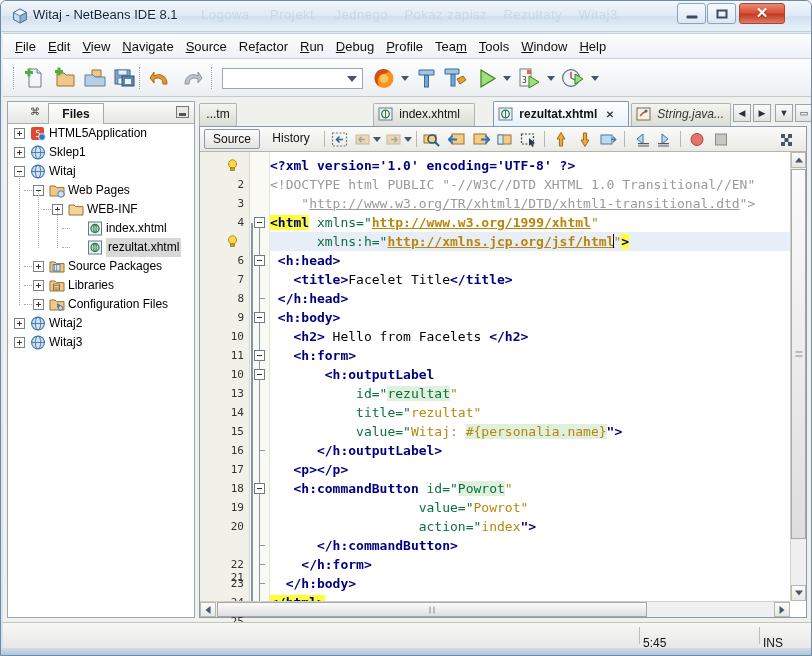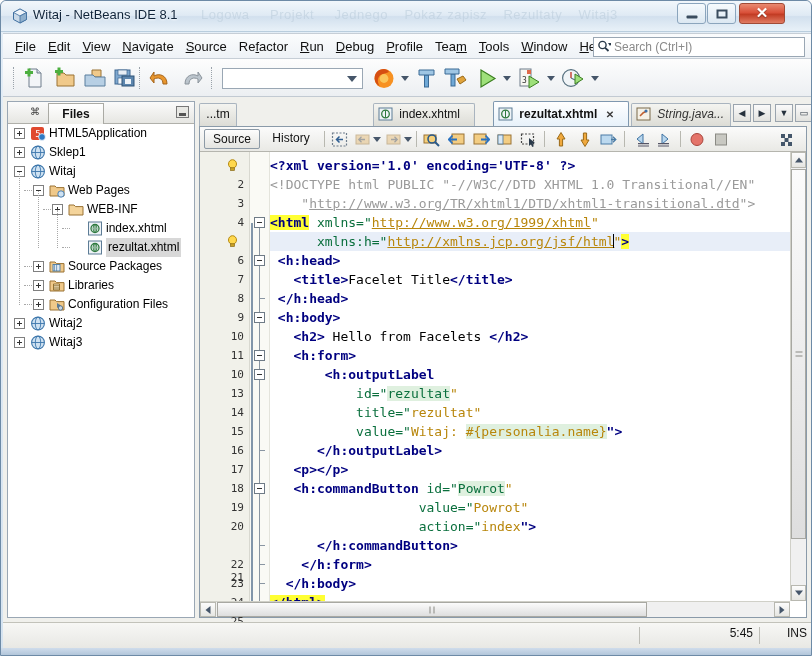--- a/index.html
+++ b/index.html
@@ -250,21 +250,21 @@
   .cline {
     position:absolute; left:0; height:19px; line-height:19px; white-space:pre;
     font-family:"DejaVu Sans Mono", monospace; font-size:13px;
   }
   .caret-line { position:absolute; left:0; right:0; height:19px; background:#e8eef8; }
   .k    { color:#000080; font-weight:bold; }
   .at   { color:#0a6f3d; }
   .str  { color:#b8860b; }
   .cmt  { color:#9a9a9a; }
   .url  { color:#9a9a9a; text-decoration:underline; }
-  .url2 { color:#b8860b; text-decoration:underline; }
+  .url2 { color:#b8860b; text-decoration:underline;font-weight:bold; }
   .hl   { background:#ffff33; }
   .occ  { background:#dff0df; }
   .pi   { color:#000080; font-weight:bold; }
   .caret{
     display:inline-block; width:1px; height:14px; background:#000;
     vertical-align:-2px; margin:0 -1px;
   }
 
   
   .sb-v {
@@ -279,22 +279,22 @@
   .sb-thumb { position:absolute; background:linear-gradient(to bottom,#fbfbfb,#dedede); border:1px solid #a8a8a2; }
   .ar { position:absolute; left:50%; top:50%; transform:translate(-50%,-50%); }
 
   
   #statusbar {
     position:absolute; left:2px; top:621px; width:808px; height:26px;
     background:linear-gradient(to bottom,#f7f7f5,#e8e8e4);
     border-top:1px solid #c2c2ba;
   }
   .sb-cell {
-    position:absolute; top:2px; height:18px; font-size:12px; color:#111;
-    line-height:17px; text-align:right;
+    position:absolute; top:12px; height:18px; font-size:12px; color:#111;
+    line-height:17px; text-align:left;
   }
   .sb-div { position:absolute; top:4px; width:1px; height:17px; background:#bdbdb6; }
   #bottom-edge {
     position:absolute; left:0; top:647px; width:812px; height:9px;
     background:linear-gradient(to bottom,#cfdceb,#aac0d6);
   }
 </style>
 </head>
 <body>
 
@@ -329,30 +329,20 @@
     <div class="menu-item"><u>S</u>ource</div>
     <div class="menu-item">Re<u>f</u>actor</div>
     <div class="menu-item"><u>R</u>un</div>
     <div class="menu-item"><u>D</u>ebug</div>
     <div class="menu-item"><u>P</u>rofile</div>
     <div class="menu-item">Tea<u>m</u></div>
     <div class="menu-item"><u>T</u>ools</div>
     <div class="menu-item"><u>W</u>indow</div>
     <div class="menu-item"><u>H</u>elp</div>
 
-    <div id="searchbox">
-      <div id="search-icon">
-        <svg width="14" height="13" viewBox="0 0 14 13">
-          <circle cx="5.5" cy="5" r="3.6" fill="none" stroke="#2a3a4a" stroke-width="1.4"></circle>
-          <line x1="8.2" y1="7.8" x2="11.5" y2="11" stroke="#2a3a4a" stroke-width="1.8"></line>
-          <path d="M11 3 l4 0 l-2 3 z" fill="#2a3a4a"></path>
-        </svg>
-      </div>
-      <div id="search-ph">Search (Ctrl+I)</div>
-    </div>
   </div>
 
   <div id="toolbar">
     <div class="tb-sep" style="left:10px"></div>
 
     <div class="tb-ico" style="left:20px">
       <svg viewBox="0 0 24 23" width="24" height="23">
         <path d="M6 2 h8 l4 4 v14 h-12 z" fill="#f3f5f8" stroke="#6e7d8c" stroke-width="1"></path>
         <path d="M14 2 v4 h4" fill="#d4dce4" stroke="#6e7d8c" stroke-width="1"></path>
         <g>

